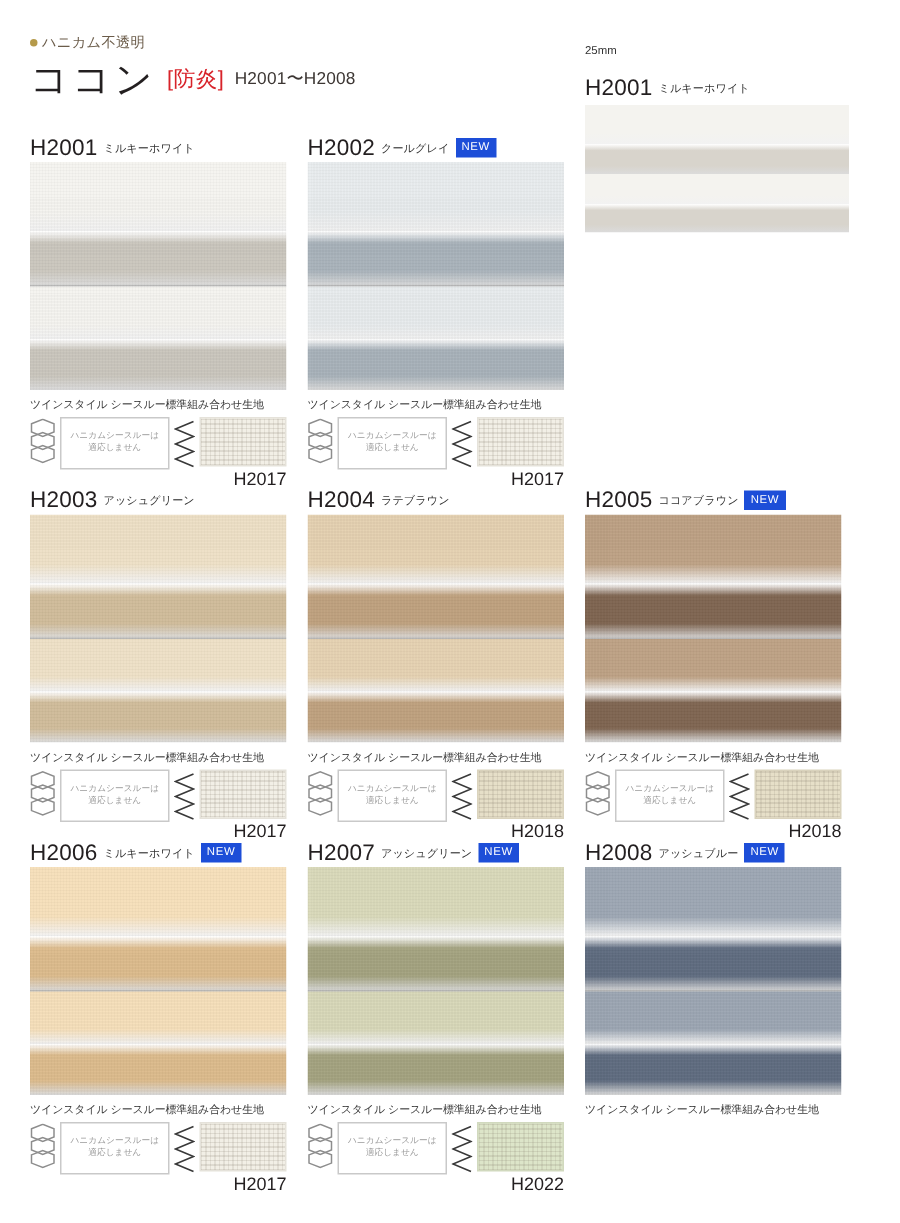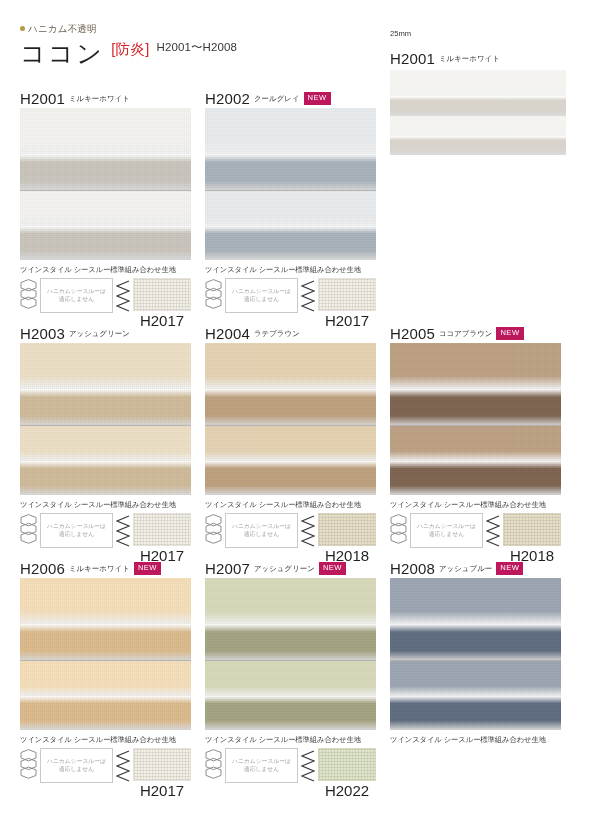--- a/index.html
+++ b/index.html
@@ -35,21 +35,21 @@
   }
   .bullet-dot {
     display: inline-block;
     width: 5px;
     height: 5px;
     border-radius: 50%;
     background: #b59a4a;
   }
   .title-row {
     display: flex;
-    align-items: flex-start;
+    align-items: center;
     gap: 7px;
   }
   .title-main {
     font-size: 25px;
     letter-spacing: .10em;
     color: #231f20;
     font-weight: 400;
     line-height: 1.05;
   }
   .title-tag {
@@ -95,21 +95,21 @@
     letter-spacing: .01em;
     color: #231f20;
   }
   .cname {
     font-size: 7.4px;
     color: #333;
     letter-spacing: .01em;
     text-align: right;
   }
   .badge-new {
-    background: #be185d;
+    background: #1d4ed8;
     color: #ffffff;
     font-size: 7.6px;
     line-height: 1;
     padding: 2px 4px 3px 4px;
     letter-spacing: .06em;
   }
 
   
   .panel {
     width: 171px;
@@ -196,22 +196,22 @@
     box-sizing: border-box;
   }
   .mini-swatch .weave {
     position: absolute;
     inset: 0;
     background-image:
       repeating-linear-gradient(0deg, rgba(120,110,95,.16) 0 1px, rgba(255,255,255,0) 1px 3px),
       repeating-linear-gradient(90deg, rgba(120,110,95,.13) 0 1px, rgba(255,255,255,0) 1px 3px);
   }
   .mini-code {
-    font-size: 15px;
-    text-align: center;
+    font-size: 12px;
+    text-align: right;
     margin-top: 1px;
     color: #231f20;
   }
 
   
   .sample {
     position: absolute;
     left: 390px;
     top: 28px;
     width: 178px;

